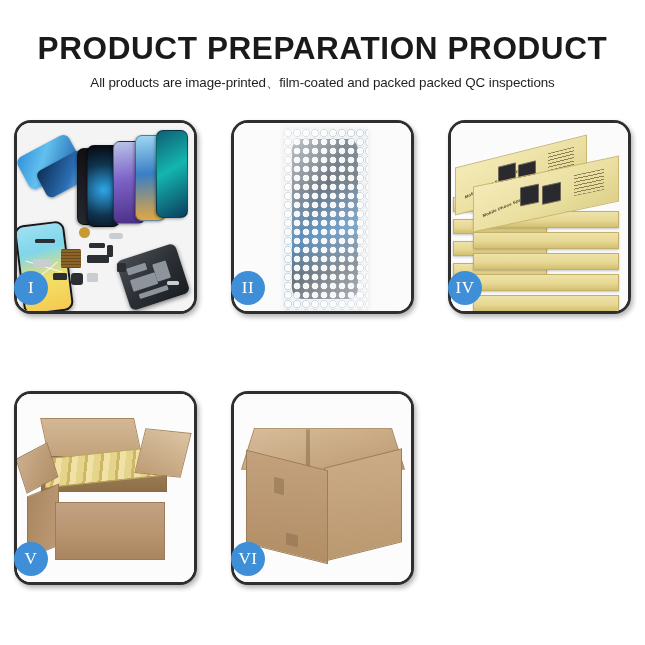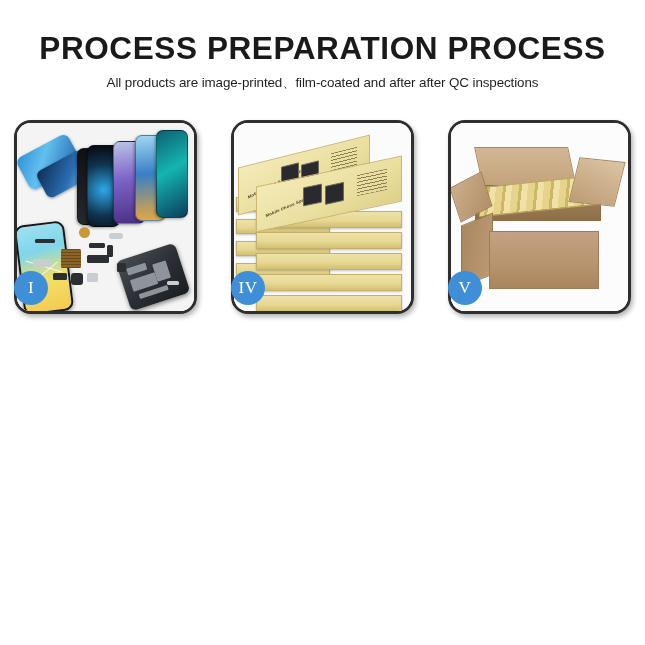--- a/index.html
+++ b/index.html
@@ -367,22 +367,22 @@
   .p6-tape {
     position: absolute;
     background: rgba(140,112,78,.55);
     border-radius: 1px;
   }
 </style>
 </head>
 <body>
 
 <div id="header">
-  <h1 id="page-title">PROCESS PREPARATION PROCESS</h1>
-  <p id="page-subtitle">All products are image-printed、film-coated and after after QC inspections</p>
+  <h1 id="page-title">PRODUCT PREPARATION PRODUCT</h1>
+  <p id="page-subtitle">All products are image-printed、film-coated and packed packed QC inspections</p>
 </div>
 
 <div id="panel-grid">
 
   <div class="panel">
     <div class="panel-clip">
       <div class="p1-bg"></div>
       <div class="p1-bluephone"></div>
       <div class="p1-bluephone2"></div>
 
@@ -415,20 +415,30 @@
       <div class="part dark" style="left:36px;top:150px;width:14px;height:7px;"></div>
       <div class="part light" style="left:20px;top:155px;width:9px;height:14px;border-radius:2px;"></div>
       <div class="part dark" style="left:54px;top:150px;width:12px;height:12px;border-radius:3px;"></div>
       <div class="part light" style="left:70px;top:150px;width:11px;height:9px;"></div>
       <div class="part dark" style="left:100px;top:140px;width:9px;height:9px;"></div>
       <div class="part light" style="left:150px;top:158px;width:12px;height:4px;"></div>
     </div>
     <div class="badge">I</div>
   </div>
 
+  <div class="panel">
+    <div class="panel-clip">
+      <div class="p2-bg"></div>
+      <div class="p2-sheet"></div>
+      <div class="p2-phone"></div>
+      <div class="p2-bubbles"></div>
+      <div class="p2-gloss"></div>
+    </div>
+    <div class="badge">II</div>
+  </div>
 
 
   <div class="panel">
     <div class="panel-clip">
       <div class="p4-bg"></div>
 
       <div class="kbox" style="left:2px;  top:74px;  width:92px; height:13px;"></div>
       <div class="kbox" style="left:2px;  top:96px;  width:92px; height:13px;"></div>
       <div class="kbox" style="left:2px;  top:118px; width:92px; height:13px;"></div>
       <div class="kbox" style="left:2px;  top:140px; width:92px; height:13px;"></div>
@@ -463,14 +473,26 @@
       <div class="p5-inner"></div>
       <div class="p5-goods"></div>
       <div class="p5-flapR"></div>
       <div class="p5-flapL"></div>
       <div class="p5-side"></div>
       <div class="p5-front"></div>
     </div>
     <div class="badge">V</div>
   </div>
 
+  <div class="panel">
+    <div class="panel-clip">
+      <div class="p6-bg"></div>
+      <div class="p6-top"></div>
+      <div class="p6-seam"></div>
+      <div class="p6-side"></div>
+      <div class="p6-front"></div>
+      <div class="p6-tape" style="left:40px; top:84px; width:10px; height:16px; transform: skewY(14deg);"></div>
+      <div class="p6-tape" style="left:52px; top:140px; width:12px; height:12px; transform: skewY(14deg);"></div>
+    </div>
+    <div class="badge">VI</div>
+  </div>
 
 </div>
 
 </body></html>

